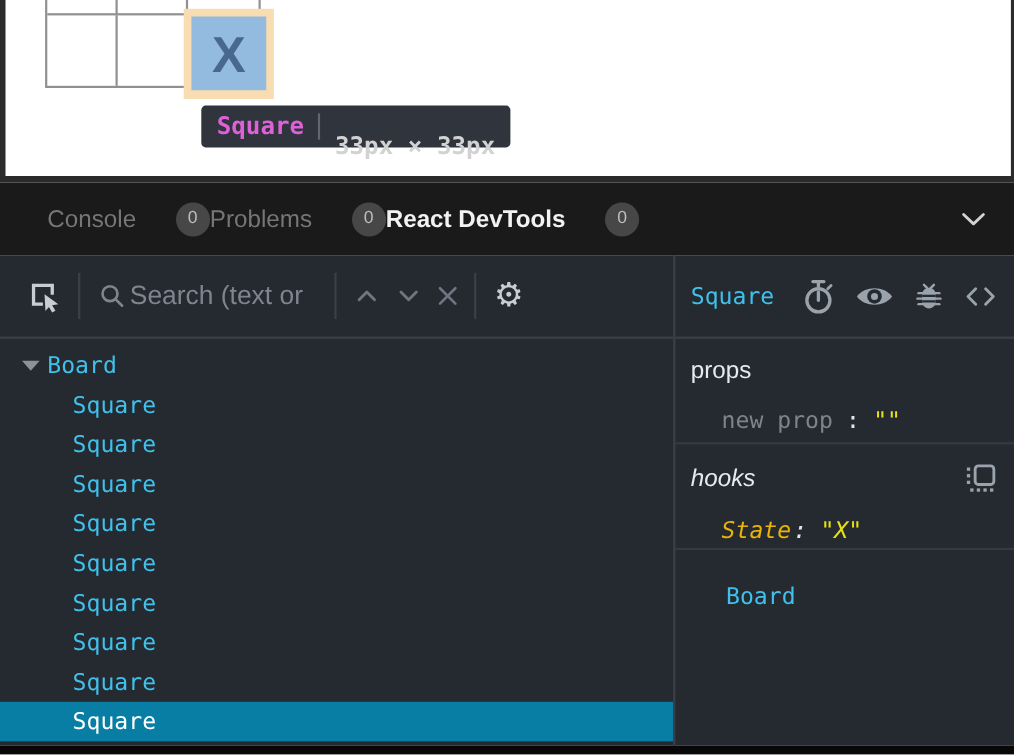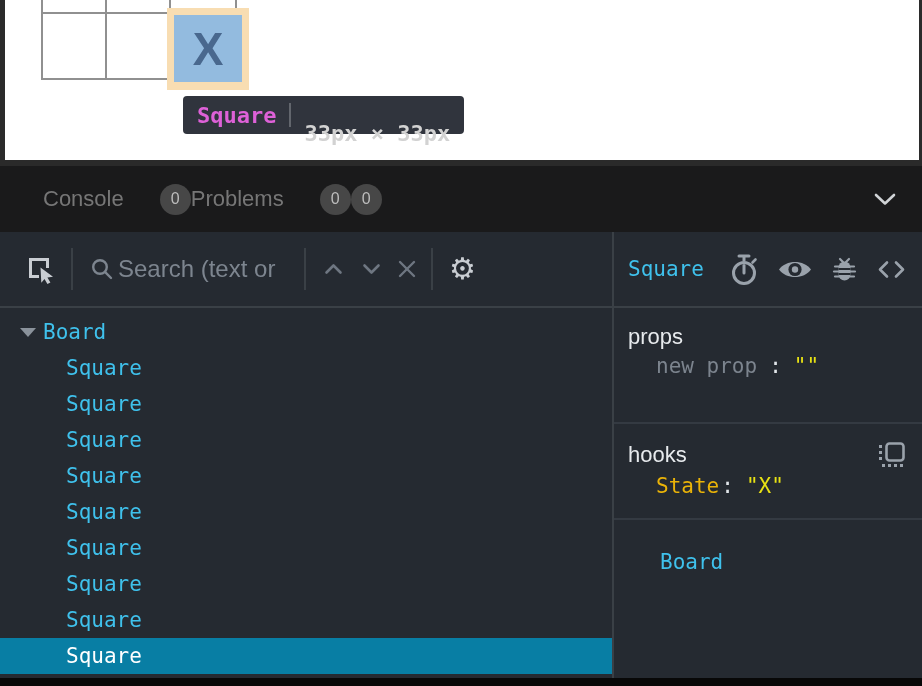--- a/index.html
+++ b/index.html
@@ -78,26 +78,26 @@
   .tree-row.selected { background:#087ea4; }
   .tree-row.selected .cname { color:#ffffff; }
 
   
   .rp-header { height:76px; border-bottom:2px solid #3a4046; display:flex; align-items:center;
     padding:0 16px 0 14px; flex:none; }
   .rp-title { font-family:"DejaVu Sans Mono", monospace; font-size:21px; color:#3fc1ec; }
   .rp-icons { margin-left:auto; display:flex; align-items:center; gap:19px; }
 
   .section { padding:16px 14px 0 14px; border-bottom:2px solid #343a42; }
-  .section.props { height:116px; }
-  .section.hooks { height:96px; }
+  .section.props { height:96px; }
+  .section.hooks { height:96px;font-style:italic; }
   .section.rendered { flex:1; border-bottom:none; }
   .sec-head { font-size:22px; color:#e7eaed; display:flex; align-items:center; }
   .hooks-icon { margin-left:auto; margin-right:2px; }
-  .kv { margin-top:4px; padding-left:28px; font-family:"DejaVu Sans Mono", monospace;
+  .kv { margin-top:20px; padding-left:28px; font-family:"DejaVu Sans Mono", monospace;
     font-size:21px; display:flex; align-items:center; }
   .k-gray { color:#7c848e; }
   .k-purple { color:#eab308; }
   .colon { color:#e2e6ea; }
   .props .colon { margin:0 12px 0 12px; }
   .hooks .colon { margin:0 12px 0 2px; }
   .v-yellow { color:#e8e214; }
   .rb-item { margin-top:14px; padding-left:32px; font-family:"DejaVu Sans Mono", monospace;
     font-size:21px; color:#3fc1ec; cursor:pointer; }
 
@@ -135,20 +135,21 @@
   <div class="tab-bar">
     <div class="tab">
       <span class="tab-label">Console</span>
       <span class="badge">0</span>
     </div>
     <div class="tab">
       <span class="tab-label">Problems</span>
       <span class="badge">0</span>
     </div>
     <div class="tab active">
+      <span class="tab-label">React DevTools</span>
       <span class="badge">0</span>
     </div>
     <div class="tab-chevron icon-btn">
       <svg width="22" height="13" viewBox="0 0 22 13">
           <polyline points="2,2 11,10.5 20,2" fill="none" stroke="#d0d3d6" stroke-width="2.6" stroke-linecap="round" stroke-linejoin="round"></polyline>
         </svg>
     </div>
   </div>
 
   <div class="dt-main">

